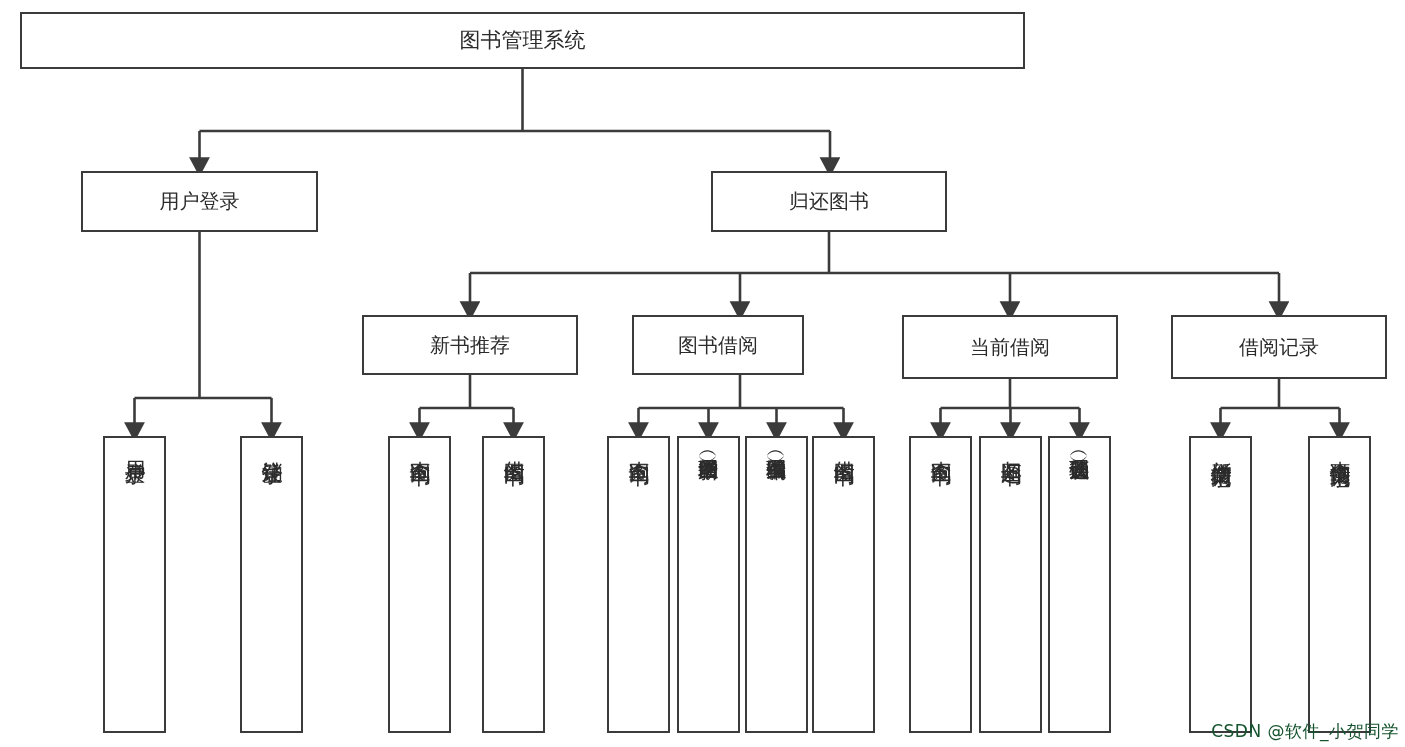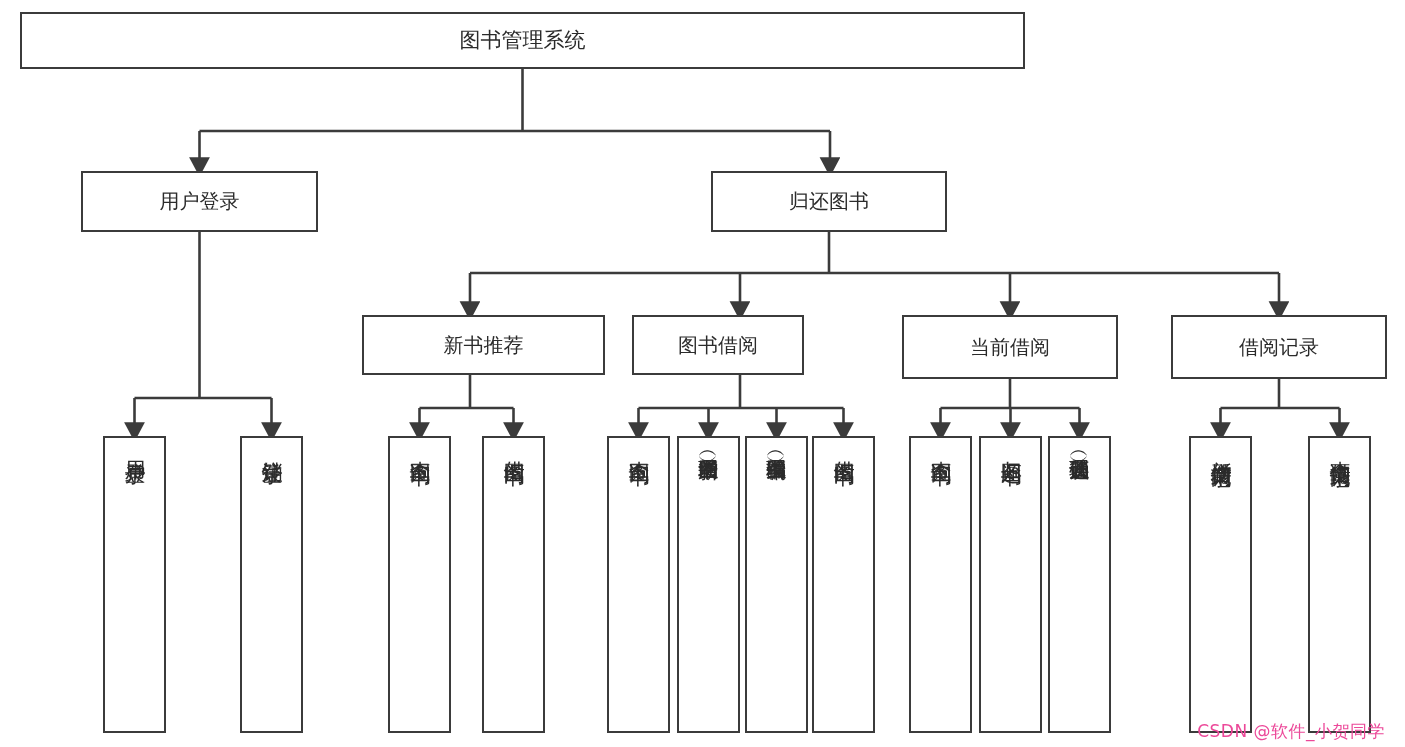--- a/index.html
+++ b/index.html
@@ -63,24 +63,24 @@
     line-height: 1.02;
     letter-spacing: 1.5px;
     white-space: nowrap;
   }
   .node.leaf.tall-text .node-label {
     font-size: 20px;
     letter-spacing: 0px;
   }
   #watermark {
     position: absolute;
-    right: 20px;
+    right: 6px;
     bottom: 4px;
     font-size: 17px;
-    color: #ec4899;
+    color: #14532d;
     letter-spacing: 0.5px;
     user-select: none;
     white-space: nowrap;
   }
 </style>
 </head>
 <body>
 
 <div id="diagram-root">
 
@@ -138,21 +138,21 @@
     <span class="node-label">图书管理系统</span>
   </div>
 
   <div class="node branch" style="left: 81px; top: 171px; width: 237px; height: 61px;">
     <span class="node-label">用户登录</span>
   </div>
   <div class="node branch" style="left: 711px; top: 171px; width: 236px; height: 61px;">
     <span class="node-label">归还图书</span>
   </div>
 
-  <div class="node branch" style="left: 362px; top: 315px; width: 243px; height: 60px;">
+  <div class="node branch" style="left: 362px; top: 315px; width: 216px; height: 60px;">
     <span class="node-label">新书推荐</span>
   </div>
   <div class="node branch" style="left: 632px; top: 315px; width: 172px; height: 60px;">
     <span class="node-label">图书借阅</span>
   </div>
   <div class="node branch" style="left: 902px; top: 315px; width: 216px; height: 64px;">
     <span class="node-label">当前借阅</span>
   </div>
   <div class="node branch" style="left: 1171px; top: 315px; width: 216px; height: 64px;">
     <span class="node-label">借阅记录</span>

